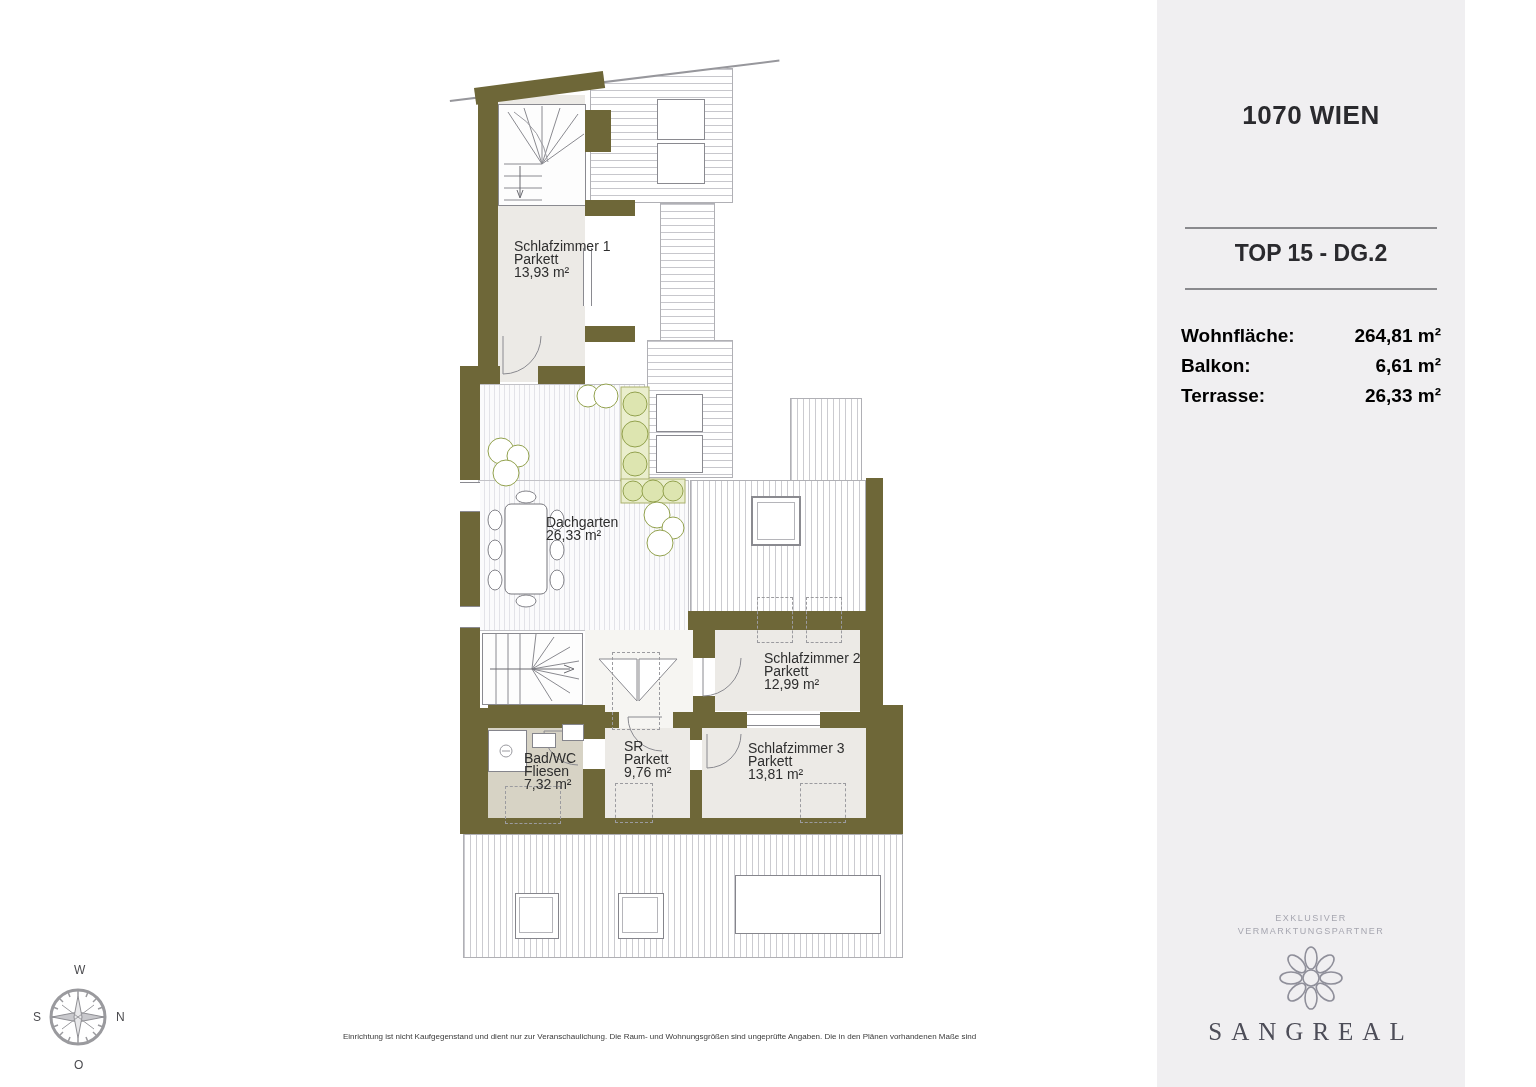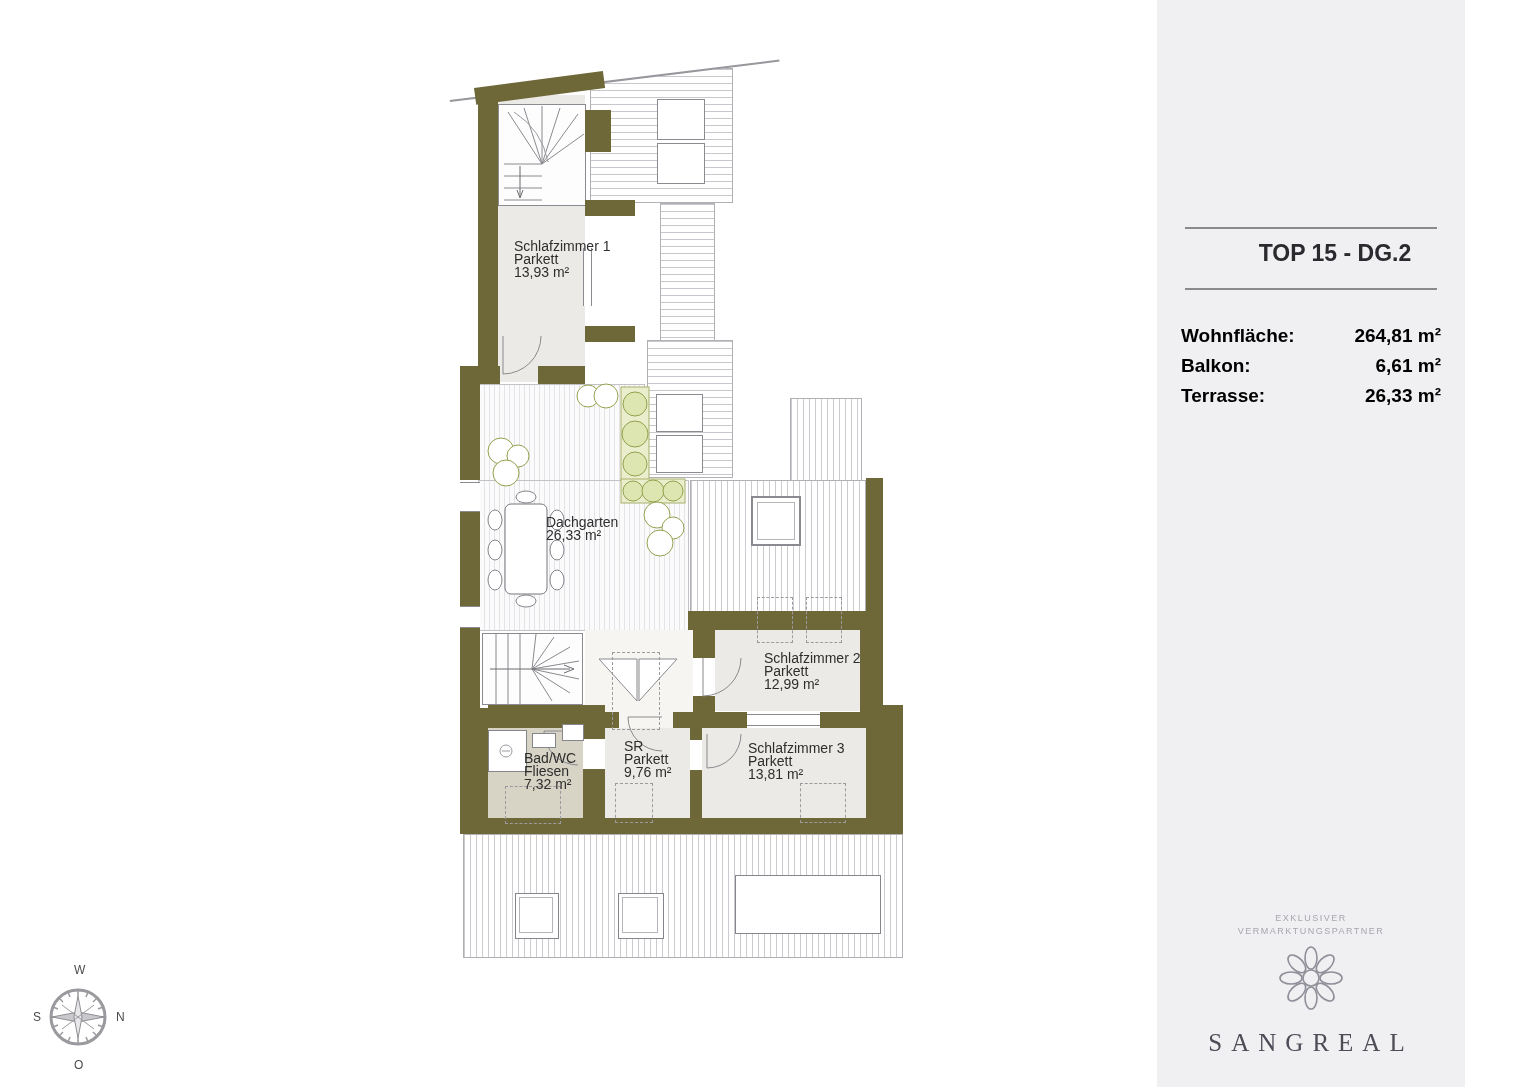--- a/index.html
+++ b/index.html
@@ -265,25 +265,27 @@
     <polygon points="24,57 50,52 76,57 50,62" fill="#c9c9cd" stroke="#8f8f94"></polygon>
     <polygon points="50,36 46,57 50,78 54,57" fill="#e8e8ea" stroke="#8f8f94"></polygon>
     <path d="M34,45 L66,69 M34,69 L66,45" stroke="#9a9a9e" stroke-width="1"></path>
     <text x="46" y="14" font-size="12" fill="#4a4a4e" font-family="Liberation Sans, sans-serif">W</text>
     <text x="88" y="61" font-size="12" fill="#4a4a4e" font-family="Liberation Sans, sans-serif">N</text>
     <text x="5" y="61" font-size="12" fill="#4a4a4e" font-family="Liberation Sans, sans-serif">S</text>
     <text x="46" y="109" font-size="12" fill="#4a4a4e" font-family="Liberation Sans, sans-serif">O</text>
   </svg>
 
   <div class="disclaimer">
+    <div>Einrichtung ist nicht Kaufgegenstand und dient nur zur Veranschaulichung. Die Raum- und Wohnungsgrößen sind ungeprüfte Angaben. Die in den Plänen vorhandenen Maße sind</div>
   </div>
 
   <aside class="panel">
+    <div class="title" style="top:100px;">1070 WIEN</div>
     <div class="divider" style="top:227px;"></div>
-    <div class="unit" style="top:240px;padding-left:24px;">TOP 15 - DG.2</div>
+    <div class="unit" style="top:240px;">TOP 15 - DG.2</div>
     <div class="divider" style="top:288px;"></div>
 
     <div class="arearow" style="top:325px;">
       <span>Wohnfläche:</span>
       <span class="v">264,81 m²</span>
     </div>
     <div class="arearow" style="top:355px;">
       <span>Balkon:</span>
       <span class="v">6,61 m²</span>
     </div>
@@ -306,16 +308,16 @@
           <ellipse transform="rotate(135)" cx="0" cy="-20" rx="6" ry="11"></ellipse>
           <ellipse transform="rotate(180)" cx="0" cy="-20" rx="6" ry="11"></ellipse>
           <ellipse transform="rotate(225)" cx="0" cy="-20" rx="6" ry="11"></ellipse>
           <ellipse transform="rotate(270)" cx="0" cy="-20" rx="6" ry="11"></ellipse>
           <ellipse transform="rotate(315)" cx="0" cy="-20" rx="6" ry="11"></ellipse>
           <circle cx="0" cy="0" r="8"></circle>
         </g>
       </g>
     </svg>
 
-    <div class="brand" style="top:1018px;margin-top:11px;">SANGREAL</div>
+    <div class="brand" style="top:1018px;">SANGREAL</div>
   </aside>
 
 </div>
 
 </body></html>

